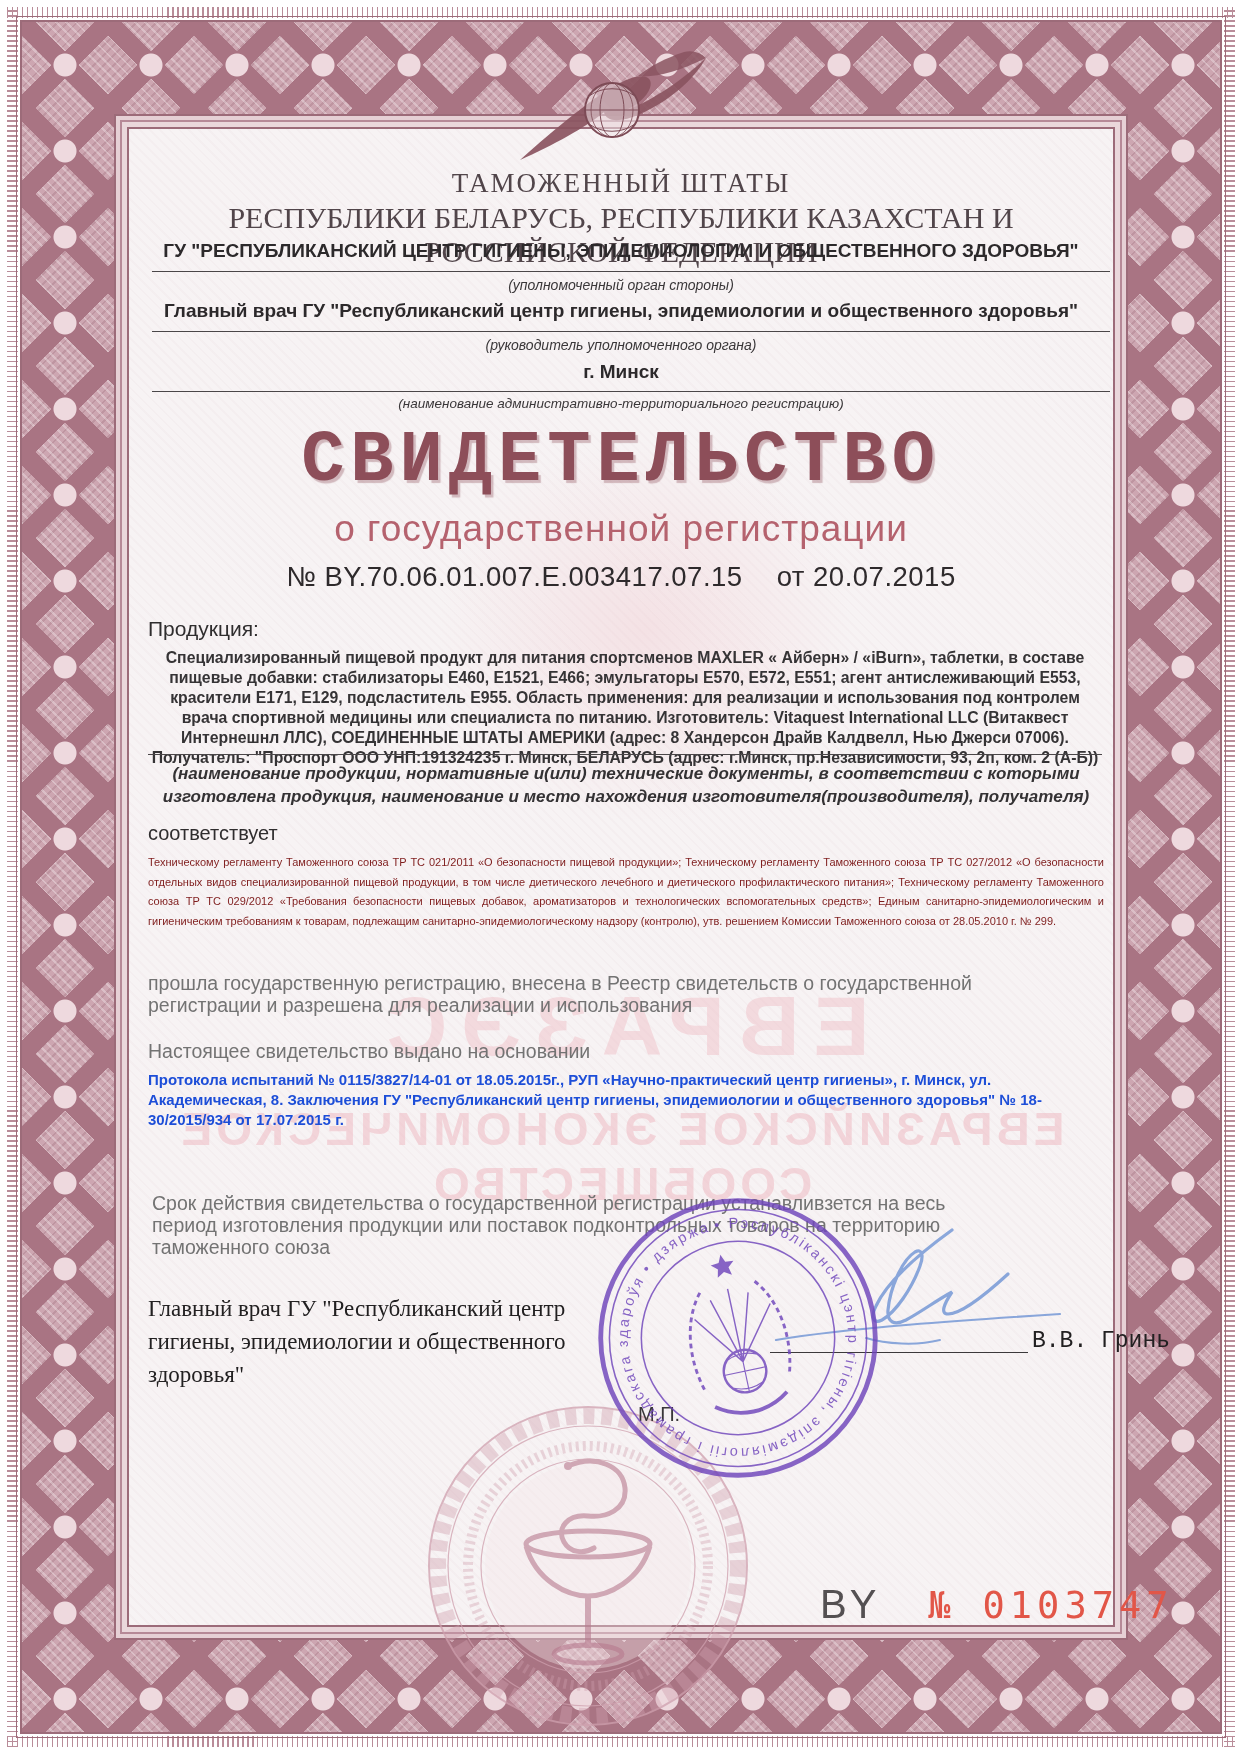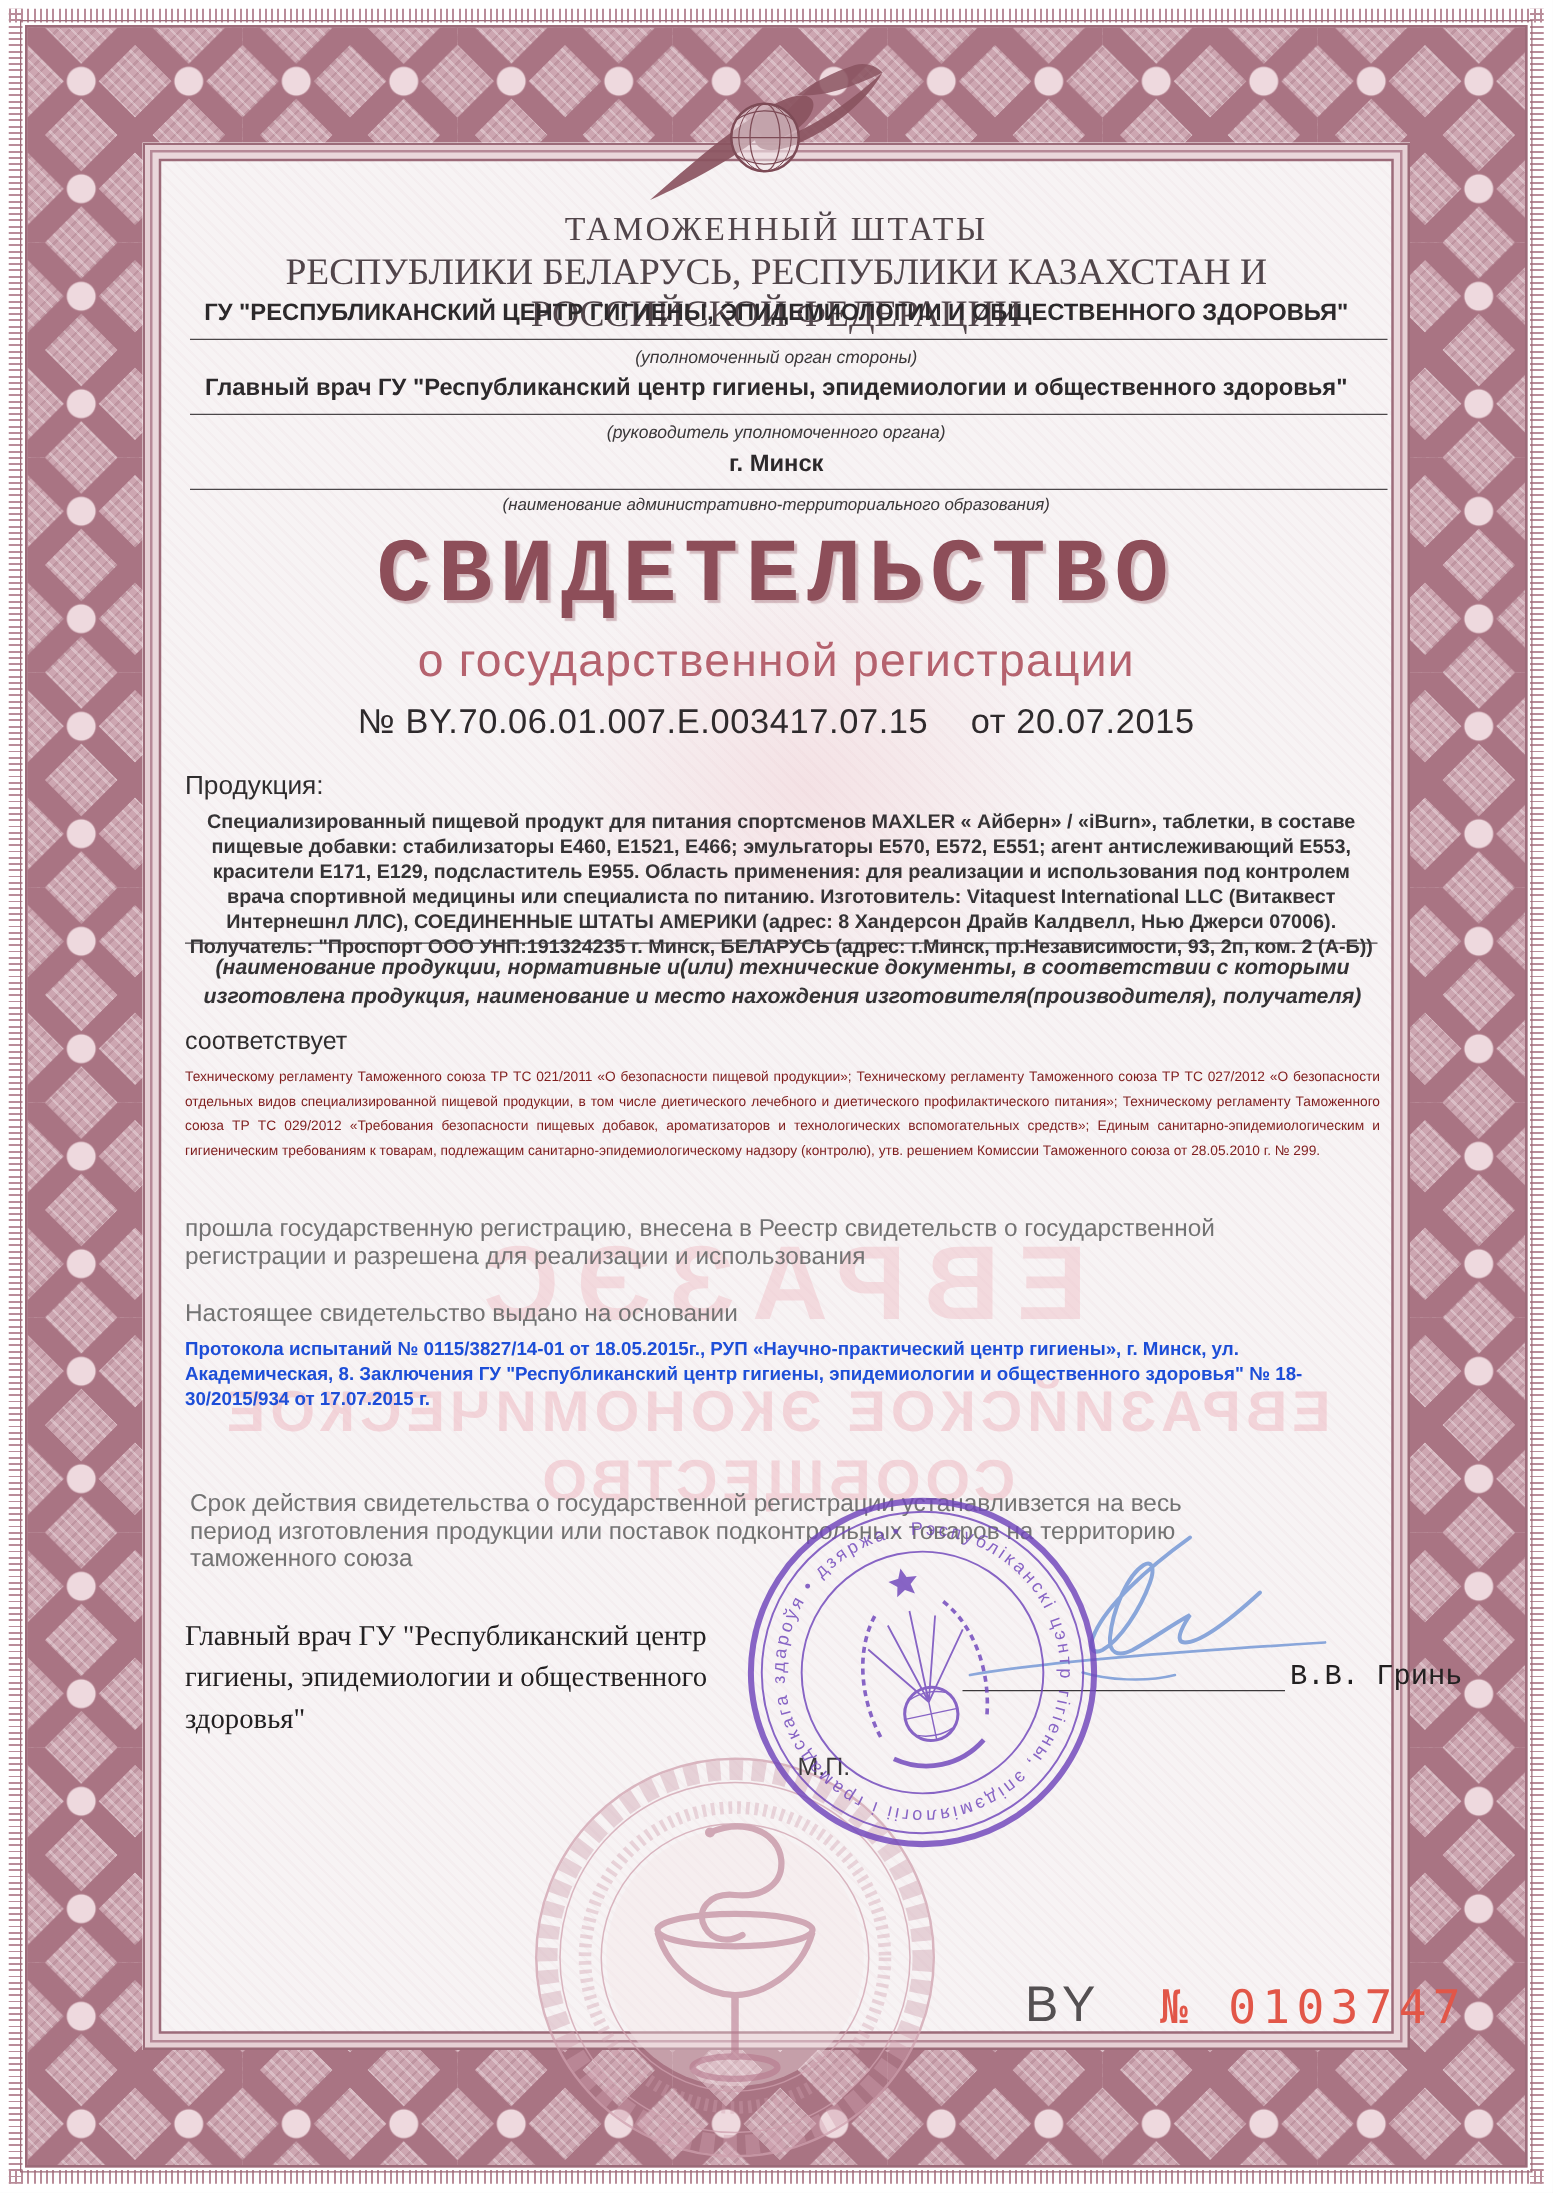--- a/index.html
+++ b/index.html
@@ -81,21 +81,21 @@
   <div class="abs ctr serifhead" style="top:168px;font-size:27px;letter-spacing:2px;">ТАМОЖЕННЫЙ ШТАТЫ</div>
   <div class="abs ctr serifhead" style="top:201px;font-size:30px;">РЕСПУБЛИКИ БЕЛАРУСЬ, РЕСПУБЛИКИ КАЗАХСТАН И РОССИЙСКОЙ ФЕДЕРАЦИИ</div>
   <div class="abs ctr" style="top:240px;font-size:19px;font-weight:bold;color:#2c292b;">ГУ "РЕСПУБЛИКАНСКИЙ ЦЕНТР ГИГИЕНЫ, ЭПИДЕМИОЛОГИИ И ОБЩЕСТВЕННОГО ЗДОРОВЬЯ"</div>
   <div class="rule" style="left:152px;right:132px;top:271px;"></div>
   <div class="abs ctr cap" style="top:277px;">(уполномоченный орган стороны)</div>
   <div class="abs ctr" style="top:300px;font-size:19px;font-weight:bold;color:#2c292b;">Главный врач ГУ "Республиканский центр гигиены, эпидемиологии и общественного здоровья"</div>
   <div class="rule" style="left:152px;right:132px;top:331px;"></div>
   <div class="abs ctr cap" style="top:337px;">(руководитель уполномоченного органа)</div>
   <div class="abs ctr" style="top:361px;font-size:19px;font-weight:bold;color:#2c292b;">г. Минск</div>
   <div class="rule" style="left:152px;right:132px;top:391px;"></div>
-  <div class="abs ctr cap" style="top:396px;font-size:13.5px;">(наименование административно-территориального образования)</div>
+  <div class="abs ctr cap" style="top:396px;font-size:13.5px;">(наименование административно-территориального регистрацию)</div>
 
   <div class="abs ctr doctitle" style="top:420px;">СВИДЕТЕЛЬСТВО</div>
   <div class="abs ctr subtitle" style="top:508px;">о государственной регистрации</div>
   <div class="abs ctr numline" style="top:561px;">
     <span>№ BY.70.06.01.007.E.003417.07.15</span><span class="gap"></span><span>от 20.07.2015</span>
   </div>
 
   <div class="abs" style="left:148px;top:617px;font-size:21px;">Продукция:</div>
   <div class="abs" style="left:148px;right:140px;top:648px;text-align:center;"><span class="body-bold">Специализированный пищевой продукт для питания спортсменов MAXLER « Айберн» / «iBurn», таблетки, в составе пищевые добавки: стабилизаторы Е460, Е1521, Е466; эмульгаторы Е570, Е572, Е551; агент антислеживающий Е553, красители Е171, Е129, подсластитель Е955. Область применения: для реализации и использования под контролем врача спортивной медицины или специалиста по питанию. Изготовитель: Vitaquest International LLC (Витаквест Интернешнл ЛЛС), СОЕДИНЕННЫЕ ШТАТЫ АМЕРИКИ (адрес: 8 Хандерсон Драйв Калдвелл, Нью Джерси 07006). Получатель: "Проспорт ООО УНП:191324235 г. Минск, БЕЛАРУСЬ (адрес: г.Минск, пр.Независимости, 93, 2п, ком. 2 (А-Б))</span></div>
   <div class="rule" style="left:148px;right:140px;top:754px;border-top-width:1.2px;"></div>

